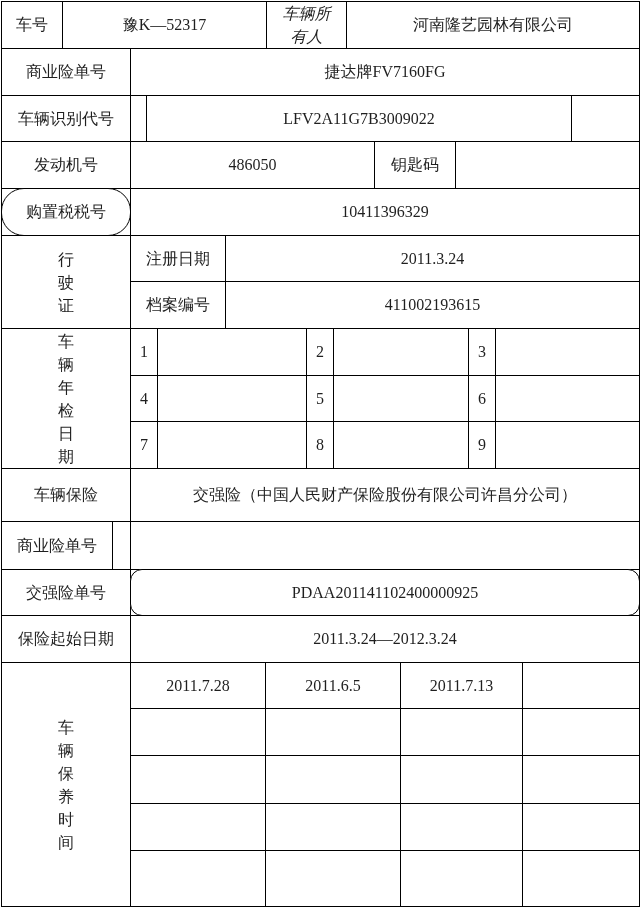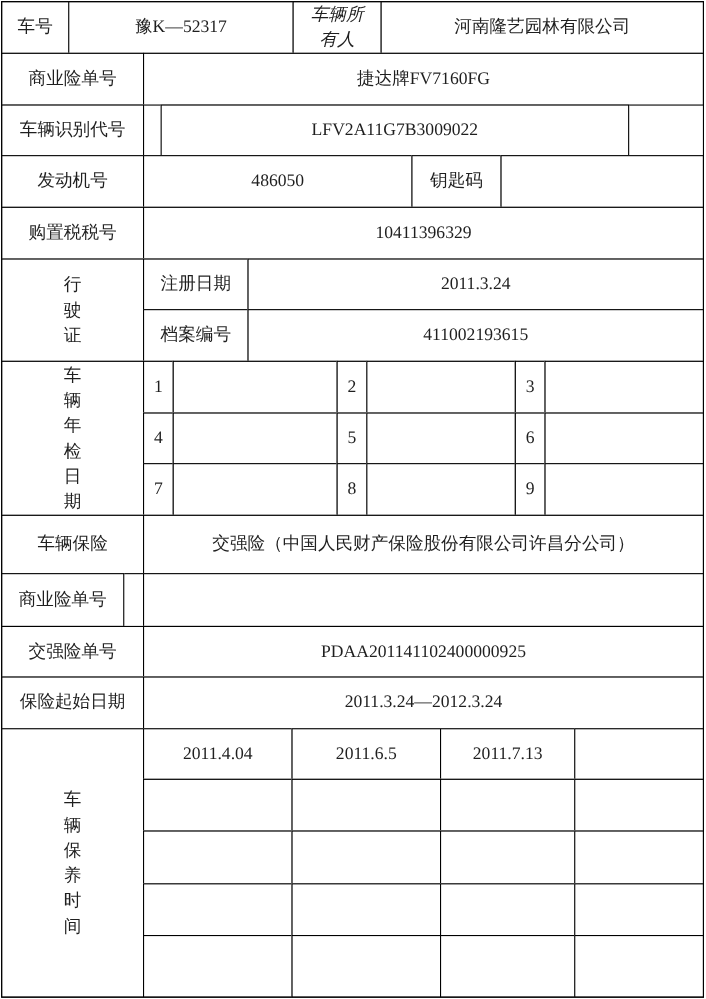--- a/index.html
+++ b/index.html
@@ -28,21 +28,21 @@
 <div class="c" style="left:130px;top:48px;width:510px;height:48px;">捷达牌FV7160FG</div>
 
 <div class="c" style="left:1px;top:95px;width:130px;height:47px;">车辆识别代号</div>
 <div class="c" style="left:130px;top:95px;width:426px;height:47px;margin-left:16px;">LFV2A11G7B3009022</div>
 
 <div class="c" style="left:1px;top:141px;width:130px;height:48px;">发动机号</div>
 <div class="c" style="left:130px;top:141px;width:245px;height:48px;">486050</div>
 <div class="c" style="left:374px;top:141px;width:82px;height:48px;">钥匙码</div>
 <div class="c" style="left:455px;top:141px;width:185px;height:48px;"></div>
 
-<div class="c" style="left:1px;top:188px;width:130px;height:48px;">购置税税号</div>
+<div class="c" style="left:1px;top:188px;width:130px;height:48px;border-radius:23px;">购置税税号</div>
 <div class="c" style="left:130px;top:188px;width:510px;height:48px;">10411396329</div>
 
 <div class="c vert" style="left:1px;top:235px;width:130px;height:94px;">
   <span>行</span>
   <span>驶</span>
   <span>证</span>
 </div>
 <div class="c" style="left:130px;top:235px;width:96px;height:47px;">注册日期</div>
 <div class="c" style="left:225px;top:235px;width:415px;height:47px;">2011.3.24</div>
 <div class="c" style="left:130px;top:281px;width:96px;height:48px;">档案编号</div>
@@ -78,35 +78,35 @@
 <div class="c" style="left:468px;top:421px;width:28px;height:48px;">9</div>
 <div class="c" style="left:495px;top:421px;width:145px;height:48px;"></div>
 
 <div class="c" style="left:1px;top:468px;width:130px;height:54px;">车辆保险</div>
 <div class="c" style="left:130px;top:468px;width:510px;height:54px;text-align:center;">交强险（中国人民财产保险股份有限公司许昌分公司）</div>
 
 <div class="c" style="left:1px;top:521px;width:112px;height:49px;">商业险单号</div>
 <div class="c" style="left:130px;top:521px;width:510px;height:49px;"></div>
 
 <div class="c" style="left:1px;top:569px;width:130px;height:47px;">交强险单号</div>
-<div class="c" style="left:130px;top:569px;width:510px;height:47px;">PDAA201141102400000925</div>
+<div class="c" style="left:130px;top:569px;width:510px;height:47px;border-radius:12px;">PDAA201141102400000925</div>
 
 <div class="c" style="left:1px;top:615px;width:130px;height:48px;">保险起始日期</div>
 <div class="c" style="left:130px;top:615px;width:510px;height:48px;">2011.3.24—2012.3.24</div>
 
 <div class="c vert" style="left:1px;top:662px;width:130px;height:245px;">
   <span>车</span>
   <span>辆</span>
   <span>保</span>
   <span>养</span>
   <span>时</span>
   <span>间</span>
 </div>
 
-<div class="c" style="left:130px;top:662px;width:136px;height:47px;align-items:flex-start;padding-top:12px;">2011.4.04</div>
+<div class="c" style="left:130px;top:662px;width:136px;height:47px;align-items:flex-start;padding-top:12px;">2011.7.28</div>
 <div class="c" style="left:265px;top:662px;width:136px;height:47px;align-items:flex-start;padding-top:12px;">2011.6.5</div>
 <div class="c" style="left:400px;top:662px;width:123px;height:47px;align-items:flex-start;padding-top:12px;">2011.7.13</div>
 <div class="c" style="left:522px;top:662px;width:118px;height:47px;"></div>
 
 <div class="c" style="left:130px;top:708px;width:136px;height:48px;"></div>
 <div class="c" style="left:265px;top:708px;width:136px;height:48px;"></div>
 <div class="c" style="left:400px;top:708px;width:123px;height:48px;"></div>
 <div class="c" style="left:522px;top:708px;width:118px;height:48px;"></div>
 
 <div class="c" style="left:130px;top:755px;width:136px;height:49px;"></div>

